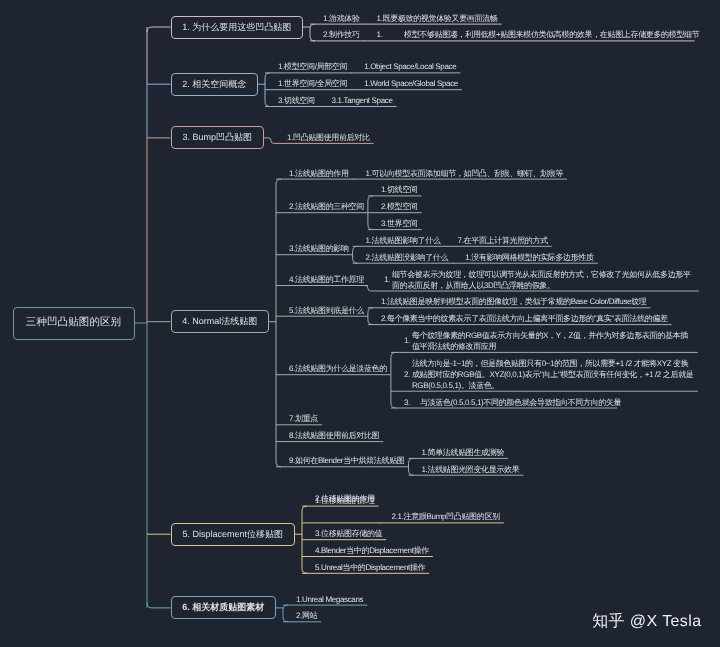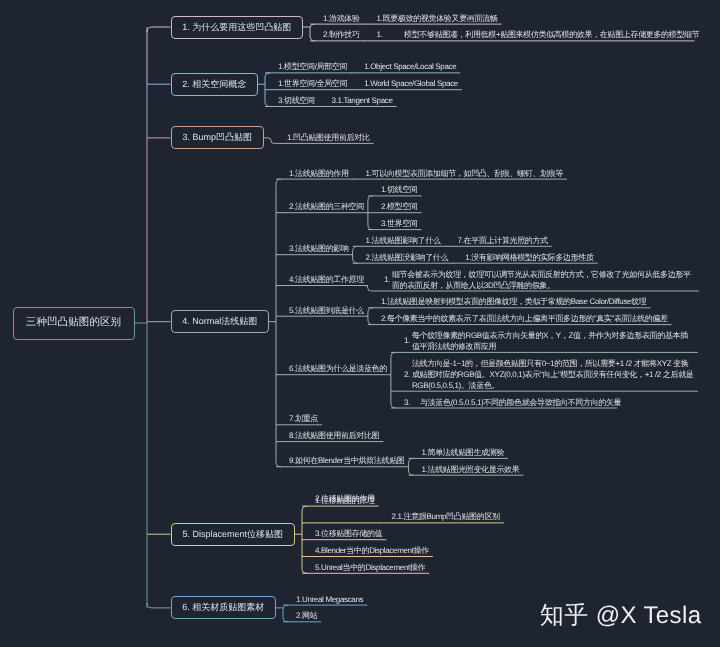--- a/index.html
+++ b/index.html
@@ -8,21 +8,21 @@
  -webkit-font-smoothing:antialiased;text-rendering:geometricPrecision;}
 #stage{position:relative;width:720px;height:647px;background:#1e2430;}
 svg#links{position:absolute;left:0;top:0;width:720px;height:647px;}
 .box{position:absolute;box-sizing:border-box;border:1px solid;border-radius:4px;
   display:flex;align-items:center;justify-content:center;color:#dde1e8;white-space:nowrap;}
 .rootbox{font-size:10.5px;letter-spacing:0.1px;}
 .mainbox{font-size:9px;letter-spacing:0px;}
 .leaf{position:absolute;color:#dde1e8;font-size:8px;line-height:11px;white-space:nowrap;letter-spacing:-0.34px;}
 .leaf.wrapped{white-space:normal;}
 .leafnum{position:absolute;color:#dde1e8;font-size:8px;line-height:11px;letter-spacing:-0.34px;}
-.wm{position:absolute;right:18.5px;bottom:15px;color:#eceff3;font-size:24px;letter-spacing:0.4px;}
+.wm{position:absolute;right:18.5px;bottom:15px;color:#eceff3;font-size:16px;letter-spacing:0.4px;}
 </style>
 </head>
 <body>
 
 <div id="stage">
   <svg id="links">
       <path d="M303 27 H310" fill="none" stroke="#d0b5d2" stroke-width="1" stroke-linecap="butt"></path>
       <path d="M315 24.1 Q310 24.1 310 29.1 V35.9 Q310 40.9 315 40.9" fill="none" stroke="#d0b5d2" stroke-width="1" stroke-linecap="butt"></path>
       <path d="M310 24.1 H363.6" fill="none" stroke="#d0b5d2" stroke-width="1" stroke-linecap="butt"></path>
       <path d="M363.6 24.1 H364.6" fill="none" stroke="#d0b5d2" stroke-width="1" stroke-linecap="butt"></path>
@@ -152,19 +152,19 @@
       <div class="leaf" style="left: 289px; top: 455.3px;">9.如何在Blender当中烘焙法线贴图</div>
       <div class="leaf" style="left: 421.5px; top: 446.9px;">1.简单法线贴图生成测验</div>
       <div class="leaf" style="left: 421.5px; top: 463.7px;">1.法线贴图光照变化显示效果</div>
       <div class="box mainbox" style="left: 170.5px; top: 522.7px; width: 124.5px; height: 23px; border-color: rgb(220, 200, 138);">5. Displacement位移贴图</div>
       <div class="leaf" style="left: 315px; top: 494.6px;">1.位移贴图的原理</div>
       <div class="leaf" style="left: 315px; top: 493px;">2.位移贴图的作用</div>
       <div class="leaf" style="left: 391.6px; top: 511.4px;">2.1.注意跟Bump凹凸贴图的区别</div>
       <div class="leaf" style="left: 315px; top: 528.2px;">3.位移贴图存储的值</div>
       <div class="leaf" style="left: 315px; top: 545px;">4.Blender当中的Displacement操作</div>
       <div class="leaf" style="left: 315px; top: 561.8px;">5.Unreal当中的Displacement操作</div>
-      <div class="box mainbox" style="left: 170.5px; top: 596.4px; width: 105.5px; height: 23px; border-color: rgb(110, 168, 196);">6. 相关材质贴图素材</div>
+      <div class="box mainbox" style="left: 170.5px; top: 596.4px; width: 105.5px; height: 23px; border-color: rgb(110, 168, 196); font-weight: bold;">6. 相关材质贴图素材</div>
       <div class="leaf" style="left: 296px; top: 593.6px;">1.Unreal Megascans</div>
       <div class="leaf" style="left: 296px; top: 610.3px;">2.网站</div>
       <div class="box rootbox" style="left: 12.5px; top: 306.5px; width: 122px; height: 33px; border-color: rgb(107, 152, 165);">三种凹凸贴图的区别</div>
     </div>
   <div class="wm">知乎 @X Tesla</div>
 </div>
 
 </body></html>

